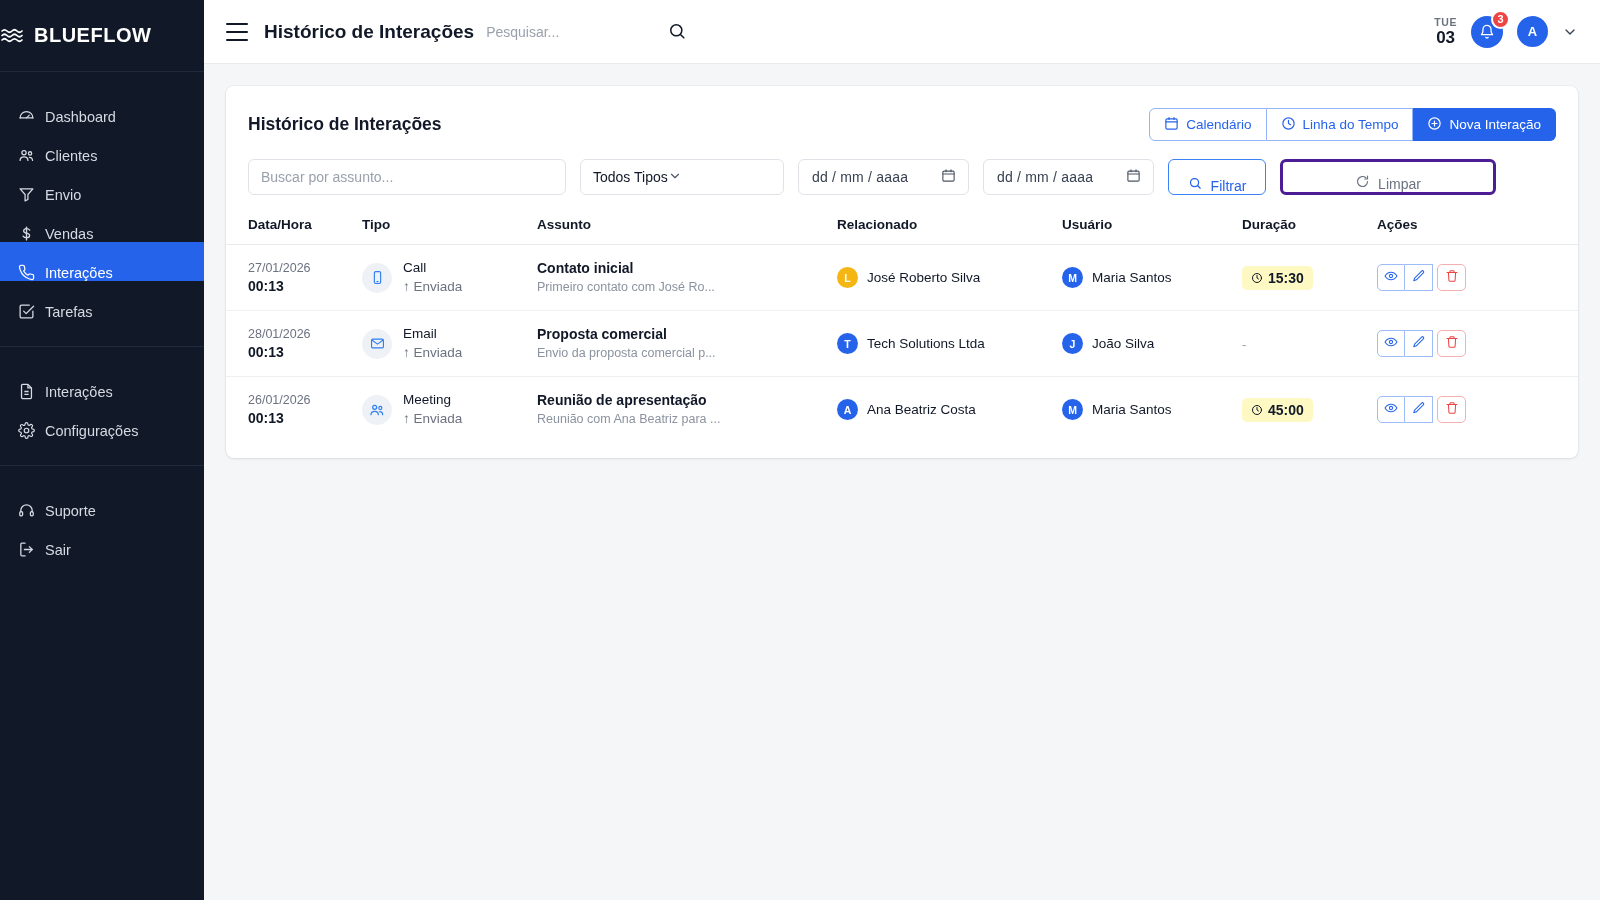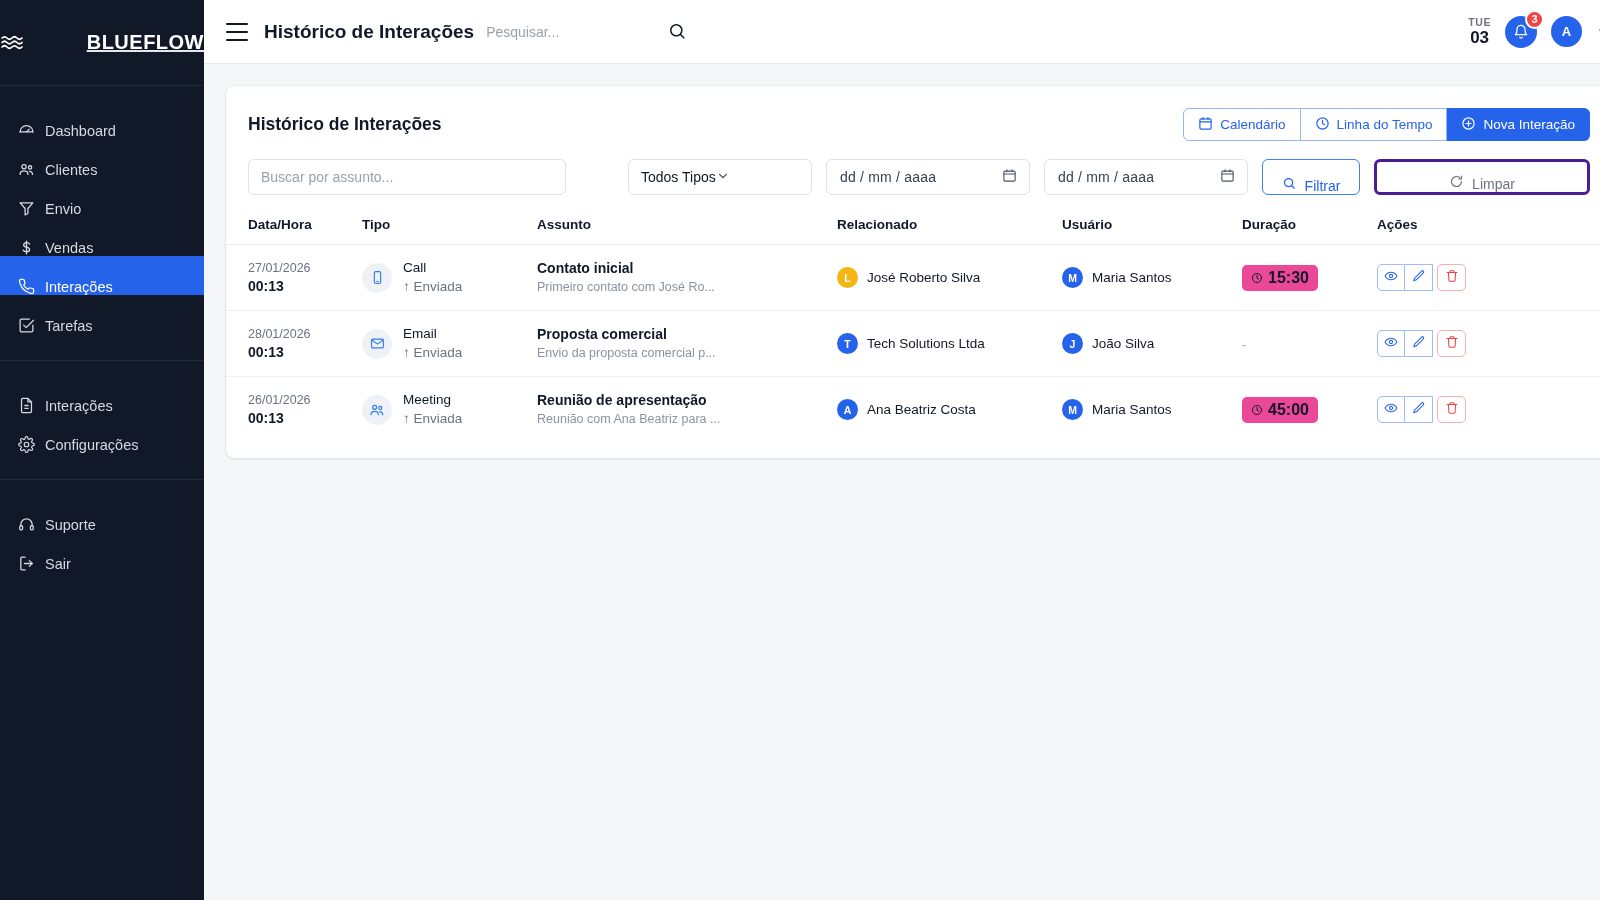--- a/index.html
+++ b/index.html
@@ -12,24 +12,23 @@
   .app { display: flex; width: 1600px; height: 900px; }
 
   
   .sidebar {
     width: 204px; min-width: 204px; height: 900px;
     background: #111827;
     color: #e5e7eb;
     display: flex; flex-direction: column;
   }
   .logo-area {
-    height: 86px; display: flex; align-items: center; justify-content: space-between;
+    height: 72px; display: flex; align-items: center; justify-content: flex-start;
     gap: 10px;
     border-bottom: 1px solid #1f2a3c;
-    text-decoration: underline;
   }
   .logo-mark { display: flex; align-items: center; }
   .logo-text {
     font-size: 20px; font-weight: bold; color: #ffffff; letter-spacing: .5px;
   }
   .nav-group { padding: 14px 0 10px 0; }
   .nav-group.bordered-top { border-top: 1px solid #1f2a3c; }
   .nav-item {
     display: flex; align-items: flex-end; gap: 10px;
     height: 39px; padding: 0 18px;
@@ -117,22 +116,22 @@
     padding: 8px 22px 16px 22px;
   }
   .fld {
     height: 36px; border: 1px solid #dfe3e8; border-radius: 6px;
     background: #ffffff; font-size: 14px; color: #111827;
     font-family: "Liberation Sans", sans-serif;
     padding: 0 12px; outline: none;
   }
   .fld::placeholder { color: #9aa1ac; }
   .f-search { width: 318px; }
-  .f-select { width: 184px; display:flex; align-items:center; cursor:pointer;margin-left:48px; }
-  .f-date { width: 204px; display:flex; align-items:center; justify-content:space-between; cursor:pointer; color:#374151;padding-left:13px; }
+  .f-select { width: 204px; display:flex; align-items:center; cursor:pointer; }
+  .f-date { width: 171px; display:flex; align-items:center; justify-content:space-between; cursor:pointer; color:#374151;padding-left:13px; }
   .f-date .dtxt { letter-spacing: .2px; }
   .f-btn {
     height: 36px; border-radius: 6px; font-size: 14px;
     display:flex; align-items:flex-end; justify-content:center; gap: 8px;
     cursor:pointer; font-family:"Liberation Sans", sans-serif;
   }
   .f-filtrar { width: 98px; border: 1px solid #3b82f6; color: #2563eb; background:#fff; }
   .f-limpar { width: 216px; border: 3px solid #4c1d95; color: #6b7280; background:#fff; }
 
   
@@ -169,22 +168,22 @@
   .as-title { font-size: 14px; font-weight: bold; color: #111827; line-height: 1.45; }
   .as-sub { font-size: 12.5px; color: #8b93a0; line-height: 1.5; }
 
   .person { display:flex; align-items:center; gap: 9px; }
   .av { width: 21px; height: 21px; border-radius: 50%; color: #fff;
         font-size: 10.5px; font-weight: bold; display:flex; align-items:center; justify-content:center; flex:none; }
   .pname { font-size: 13.5px; color: #111827; }
 
   .dur-badge {
     display:inline-flex; align-items:center; gap:5px;
-    background:#ec4899; border-radius: 5px; padding: 4px 9px;
-    font-size: 16px; font-weight: bold; color:#111827;
+    background:#fef9c3; border-radius: 5px; padding: 4px 9px;
+    font-size: 14px; font-weight: bold; color:#111827;
   }
   .dur-dash { font-size: 13.5px; color:#9aa1ac; }
 
   .actions { display: flex; align-items: stretch; }
   .act {
     width: 28px; height: 27px; display:flex; align-items:center; justify-content:center;
     background:#fff; cursor:pointer; border: 1px solid #9dbcf8;
   }
   .act.view { border-radius: 5px 0 0 5px; color:#2563eb; }
   .act.edit { border-left: none; color:#2563eb; }

